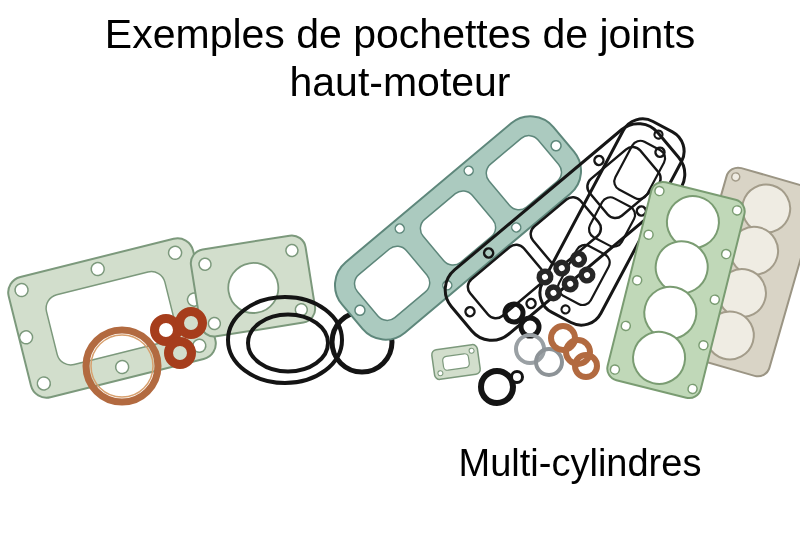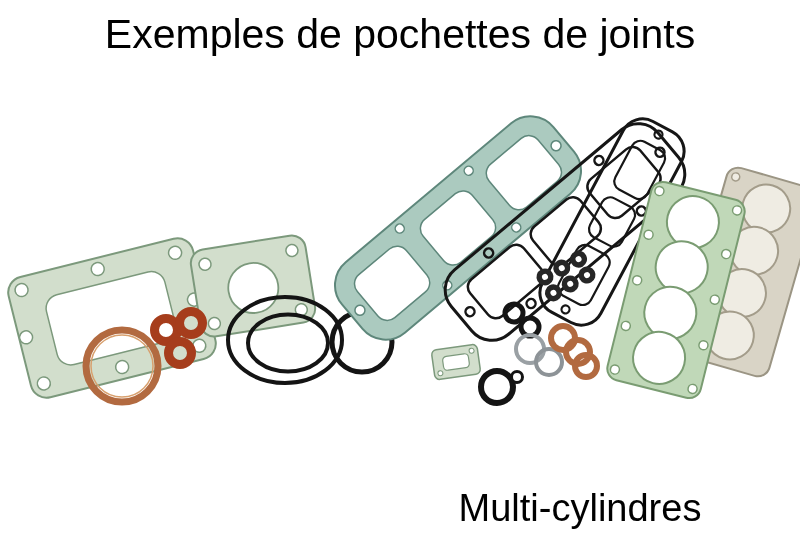--- a/index.html
+++ b/index.html
@@ -11,21 +11,21 @@
   .title{
     position:absolute;top:10px;left:0;width:800px;margin:0;
     text-align:center;font-size:41px;line-height:48px;font-weight:400;
   }
   .title span{display:block;}
   .caption{
     position:absolute;font-size:38px;line-height:42px;font-weight:400;
     text-align:center;white-space:nowrap;
   }
   .caption-mono{left:30px;width:340px;top:438px;}
-  .caption-multi{left:410px;width:340px;top:442px;margin-top:45px;}
+  .caption-multi{left:410px;width:340px;top:442px;}
 </style>
 </head>
 <body>
 
 <div class="page">
 
   <svg class="art" viewBox="0 0 800 544" aria-hidden="true">
 
     <g>
 
@@ -179,18 +179,19 @@
 
       <g>
         <circle cx="497" cy="387" r="16" fill="#ffffff" stroke="#141414" stroke-width="6"></circle>
         <circle cx="517" cy="377" r="5.5" fill="#ffffff" stroke="#141414" stroke-width="3"></circle>
       </g>
     </g>
   </svg>
 
   <h1 class="title">
     <span>Exemples de pochettes de joints</span>
+    <span>haut-moteur</span>
   </h1>
 
 
   <div class="caption caption-multi">Multi-cylindres</div>
 
 </div>
 
 </body></html>

